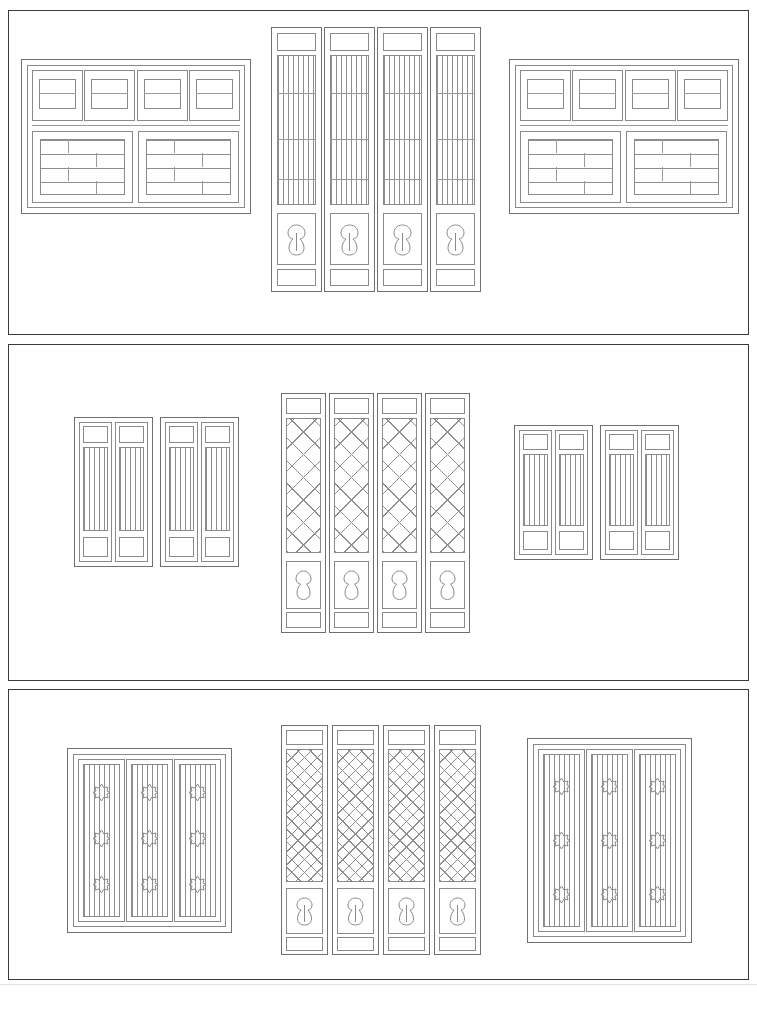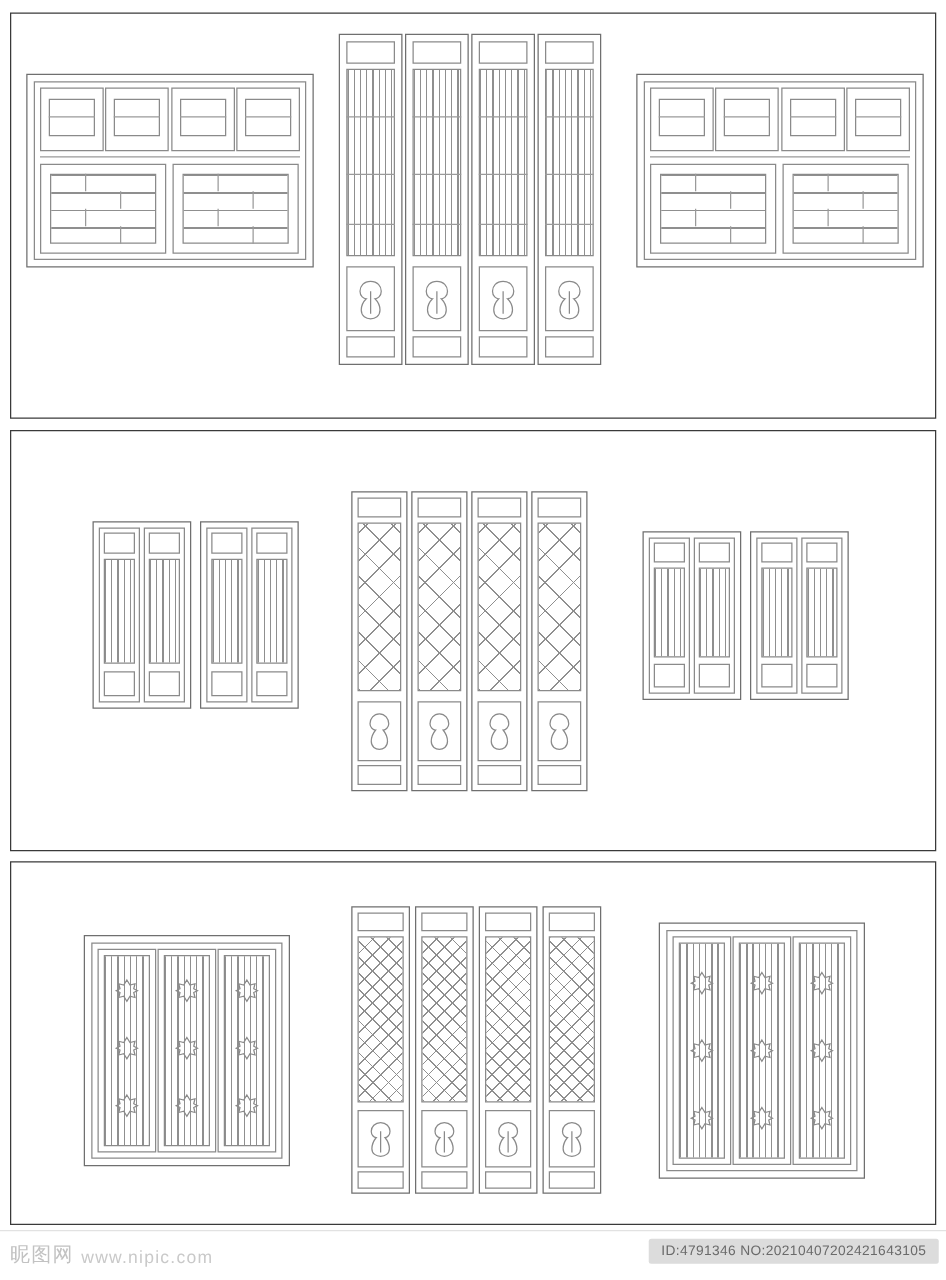--- a/index.html
+++ b/index.html
@@ -546,20 +546,15 @@
       <div class="motif" style="left:120px; top:146px; width:21px; height:21px;">
         <svg width="21" height="21" viewBox="0 0 21 21">
             <path d="M10.5 2 L13 6 L17 5 L16 9 L19 10.5 L16 12 L17 16 L13 15 L10.5 19 L8 15 L4 16 L5 12 L2 10.5 L5 9 L4 5 L8 6 Z" fill="none" stroke="#8a8a8a" stroke-width="1"></path>
           </svg>
       </div>
     </div>
   </div>
 
   <div id="footer-bar"></div>
 
-  <div id="watermark">
-    <span class="wm-cn">昵图网</span>
-    <span class="wm-url">www.nipic.com</span>
-  </div>
-
-  <div id="id-badge">ID:4791346 NO:20210407202421643105</div>
+
 
 </div>
 
 </body></html>

